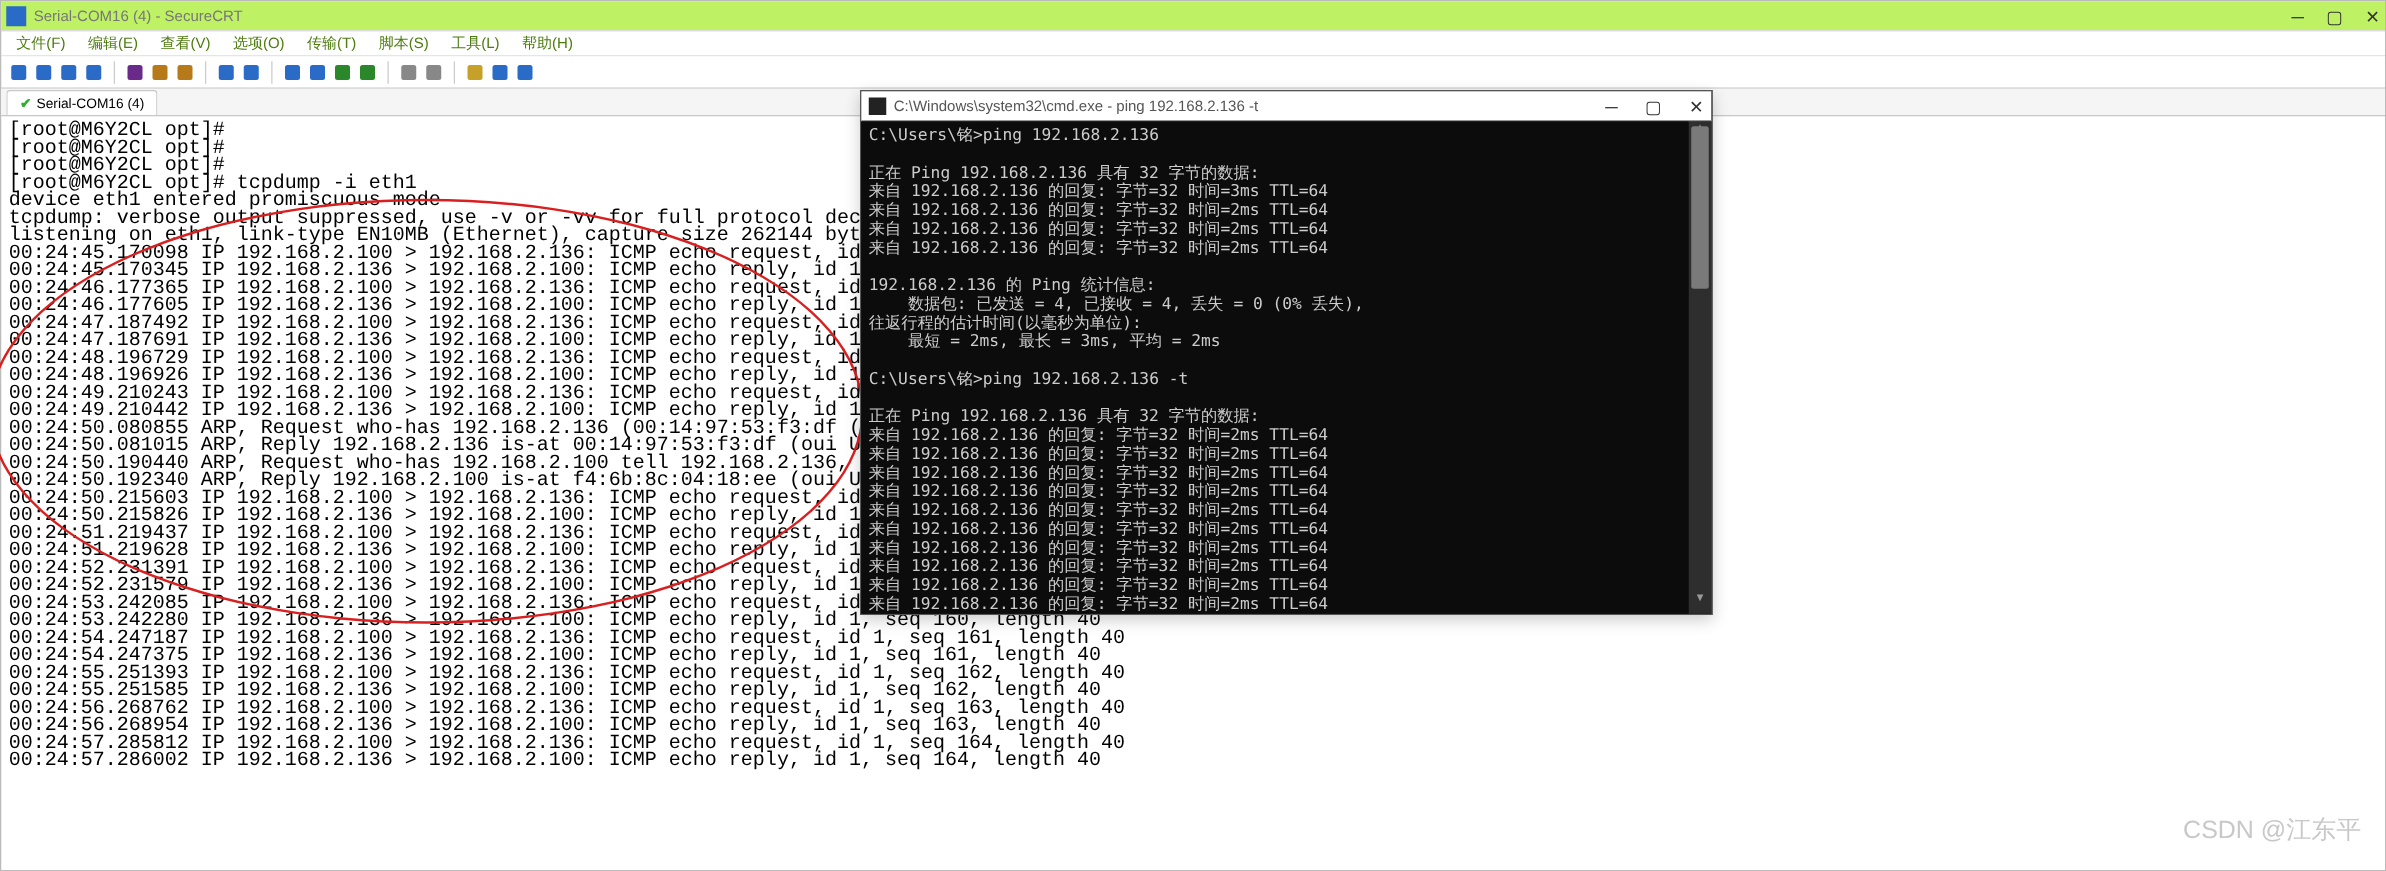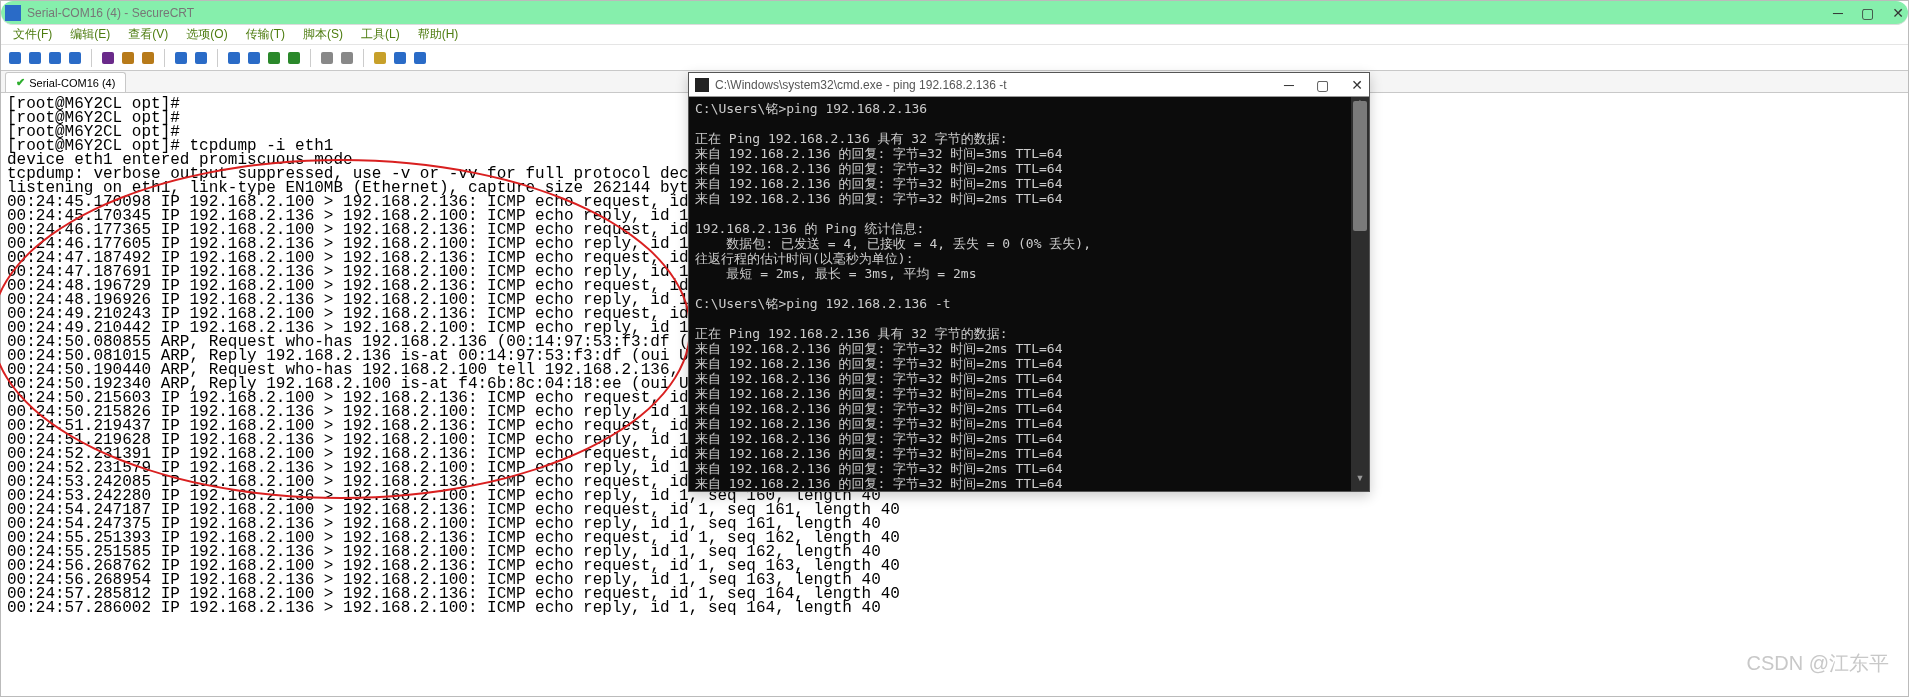--- a/index.html
+++ b/index.html
@@ -1,19 +1,19 @@
 <!DOCTYPE html>
 <html><head>
 <meta charset="utf-8">
 <style>
   * { margin:0; padding:0; box-sizing:border-box; }
   body { font-family:"Microsoft YaHei","Segoe UI",Tahoma,sans-serif; font-size:12px; background:#fff; width:1909px; height:697px; overflow:hidden; position:relative;}
   
   .crt { position:absolute; left:0; top:0; width:1909px; height:697px; background:#fff; border:1px solid #bbb;}
-  .crt-title { height:24px; background:#86efac; border-bottom:1px solid #dcdcdc; display:flex; align-items:center; padding:0 4px; color:#777;border-radius:12px;}
+  .crt-title { height:24px; background:#bef264; border-bottom:1px solid #dcdcdc; display:flex; align-items:center; padding:0 4px; color:#777;}
   .crt-title .ico { width:16px; height:16px; background:#2a6bc7; margin-right:6px; display:inline-block;}
   .crt-title .win-btns { margin-left:auto; display:flex; gap:18px; color:#333; font-size:14px;}
   .crt-title .win-btns span { cursor:pointer;}
   .menubar { height:20px; display:flex; align-items:center; padding:2px 6px; gap:6px; color:#4d7c0f; border-bottom:1px solid #e5e5e5;}
   .menubar span { padding:2px 6px; cursor:pointer;}
   .toolbar { height:26px; display:flex; align-items:center; padding:2px 6px; gap:4px; border-bottom:1px solid #c8c8c8;}
   .toolbar .tb { width:16px; height:16px; display:inline-flex; align-items:center; justify-content:center; cursor:pointer;}
   .toolbar .sep { width:1px; height:18px; background:#ccc; margin:0 4px;}
   .tbico { width:14px; height:14px; }
   .tabs { height:22px; background:#f5f5f5; border-bottom:1px solid #c8c8c8; display:flex; align-items:flex-end; padding-left:4px;}

